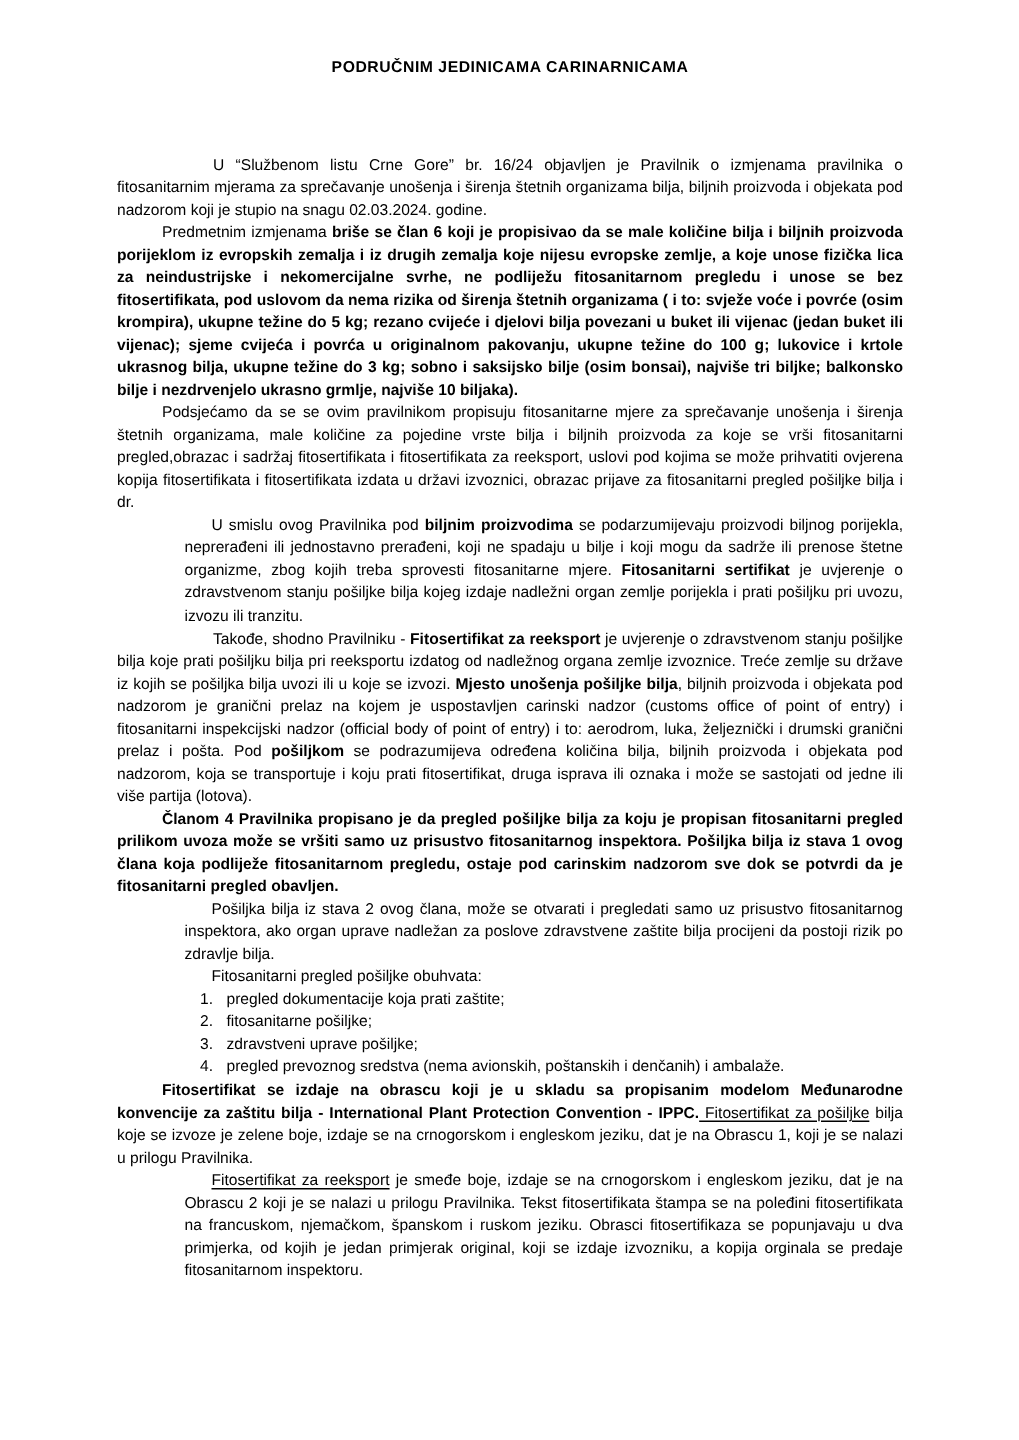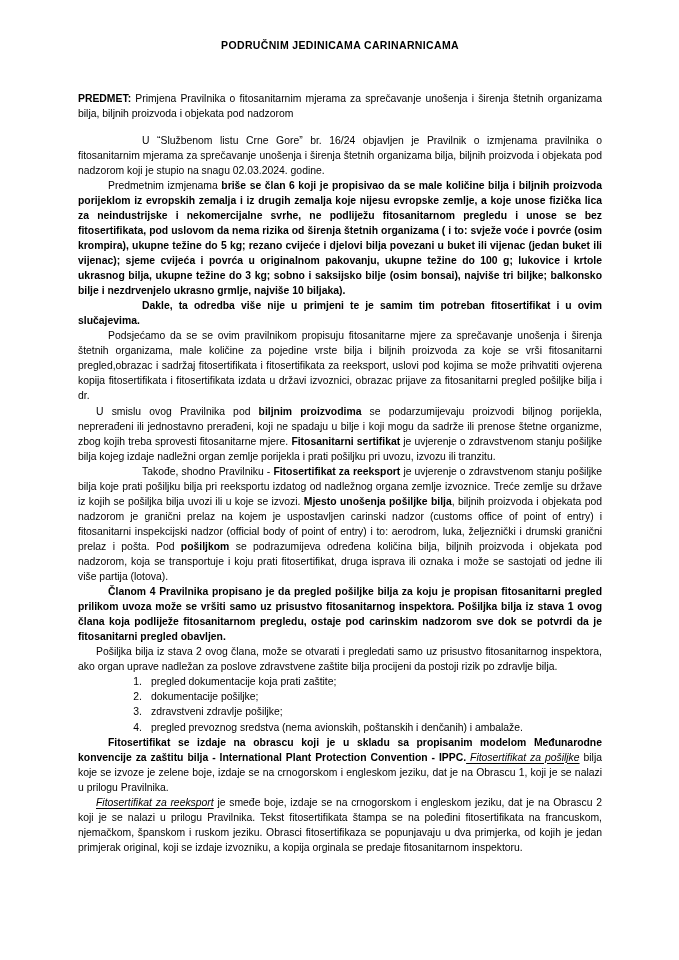--- a/index.html
+++ b/index.html
@@ -38,25 +38,25 @@
   .body-text {
     font-size: 10.4px;
     line-height: 15.05px;
     text-align: justify;
     text-justify: inter-word;
     margin: 0;
     hyphens: none;
     -webkit-hyphens: none;
   }
   .gap-after-title { height: 39px; }
-  .ind-sm  { text-indent: 18px; }
+  .ind-sm  { text-indent: 18px; margin-left: 45px; }
   .ind-md  { text-indent: 30px; }
   .ind-lg  { text-indent: 64px; }
   b, strong { font-weight: bold; }
-  u { text-decoration: underline; text-underline-offset: 1.5px; font-style: italic; }
+  u { text-decoration: underline; text-underline-offset: 1.5px; }
   .num-list {
     list-style: none;
     margin: 0;
     padding: 0;
   }
   .num-list li {
     font-size: 10.4px;
     line-height: 15.05px;
     text-align: left;
     padding-left: 73px;
@@ -73,50 +73,49 @@
 </head>
 <body>
 
 <div class="page">
   <div class="content">
 
     <h1 class="doc-title">PODRUČNIM JEDINICAMA CARINARNICAMA</h1>
 
     <div class="gap-after-title"></div>
 
-    <p class="body-text"><b>PREDMET:</b><span> Primjena Pravilnika o fitosanitarnim mjerama za sprečavanje unošenja i širenja štetnih organizama bilja, biljnih proizvoda i objekata pod nadzorom</span></p>
 
     <div class="sp-2"></div>
     <div class="sp-2"></div>
     <div class="sp-2"></div>
     <div class="sp-2"></div>
     <div class="sp-2"></div>
     <div class="sp-2"></div>
 
     <p class="body-text ind-lg"><span>U “Službenom listu Crne Gore” br. 16/24 objavljen je Pravilnik o izmjenama pravilnika o fitosanitarnim mjerama za sprečavanje unošenja i širenja štetnih organizama bilja, biljnih proizvoda i objekata pod nadzorom koji je stupio na snagu 02.03.2024. godine.</span></p>
 
     <p class="body-text ind-md"><span>Predmetnim izmjenama </span><b>briše se član 6 koji je propisivao da se male količine bilja i biljnih proizvoda porijeklom iz evropskih zemalja i iz drugih zemalja koje nijesu evropske zemlje, a koje unose fizička lica za neindustrijske i nekomercijalne svrhe, ne podliježu fitosanitarnom pregledu i unose se bez fitosertifikata, pod uslovom da nema rizika od širenja štetnih organizama ( i to: svježe voće i povrće (osim krompira), ukupne težine do 5 kg; rezano cvijeće i djelovi bilja povezani u buket ili vijenac (jedan buket ili vijenac); sjeme cvijeća i povrća u originalnom pakovanju, ukupne težine do 100 g; lukovice i krtole ukrasnog bilja, ukupne težine do 3 kg; sobno i saksijsko bilje (osim bonsai), najviše tri biljke;  balkonsko bilje i nezdrvenjelo ukrasno grmlje, najviše 10 biljaka).</b></p>
 
-    <p class="body-text ind-lg"><b>Dakle, ta odredba više nije u primjeni te je samim tim potreban fitosertifikat i u ovim slučajevima.</b></p>
 
     <p class="body-text ind-md"><span>Podsjećamo da se se ovim pravilnikom propisuju fitosanitarne mjere za sprečavanje unošenja i širenja štetnih organizama, male količine za pojedine vrste bilja i biljnih proizvoda za koje se vrši fitosanitarni pregled,obrazac i sadržaj fitosertifikata i fitosertifikata za reeksport, uslovi pod kojima se može prihvatiti ovjerena kopija fitosertifikata i fitosertifikata izdata u državi izvoznici, obrazac prijave za fitosanitarni pregled pošiljke bilja i dr.</span></p>
 
     <p class="body-text ind-sm"><span>U smislu ovog Pravilnika pod </span><b>biljnim proizvodima</b><span> se podarzumijevaju proizvodi biljnog porijekla, neprerađeni ili jednostavno prerađeni, koji ne spadaju u bilje i koji mogu da sadrže ili prenose štetne organizme, zbog kojih treba sprovesti fitosanitarne mjere. </span><b>Fitosanitarni sertifikat</b><span> je uvjerenje o zdravstvenom stanju pošiljke bilja kojeg izdaje nadležni organ zemlje porijekla i prati pošiljku pri uvozu, izvozu ili tranzitu.</span></p>
 
     <p class="body-text ind-lg"><span>Takođe, shodno Pravilniku - </span><b>Fitosertifikat za reeksport</b><span> je uvjerenje o zdravstvenom stanju pošiljke bilja koje prati pošiljku bilja pri reeksportu izdatog od nadležnog organa zemlje izvoznice. Treće zemlje su države iz kojih se pošiljka bilja uvozi ili u koje se izvozi. </span><b>Mjesto unošenja pošiljke bilja</b><span>, biljnih proizvoda i objekata pod nadzorom je granični prelaz na kojem je uspostavljen carinski nadzor (customs office of point of entry) i fitosanitarni inspekcijski nadzor (official body of point of entry) i to: aerodrom, luka, željeznički i drumski granični prelaz i pošta. Pod </span><b>pošiljkom</b><span> se podrazumijeva određena količina bilja, biljnih proizvoda i objekata pod nadzorom, koja se transportuje i koju prati fitosertifikat, druga isprava ili oznaka i može se sastojati od jedne ili više partija (lotova).</span></p>
 
     <p class="body-text ind-md"><b>Članom 4 Pravilnika propisano je da pregled pošiljke bilja za koju je propisan fitosanitarni pregled prilikom uvoza može se vršiti samo uz prisustvo fitosanitarnog inspektora. Pošiljka bilja iz stava 1 ovog člana koja podliježe fitosanitarnom pregledu, ostaje pod carinskim nadzorom sve dok se potvrdi da je fitosanitarni pregled obavljen.</b></p>
 
     <p class="body-text ind-sm"><span>Pošiljka bilja iz stava 2 ovog člana, može se otvarati i pregledati samo uz prisustvo fitosanitarnog inspektora, ako organ uprave nadležan za poslove zdravstvene zaštite bilja  procijeni da postoji rizik po zdravlje bilja.</span></p>
 
+    <p class="body-text ind-sm"><span>Fitosanitarni pregled pošiljke obuhvata:</span></p>
 
     <ol class="num-list">
       <li><span class="marker">1.</span><span>pregled dokumentacije koja prati zaštite;</span></li>
-      <li><span class="marker">2.</span><span>dokumentacije pošiljke;</span></li>
-      <li><span class="marker">3.</span><span>zdravstveni zdravlje pošiljke;</span></li>
+      <li><span class="marker">2.</span><span>fitosanitarne pošiljke;</span></li>
+      <li><span class="marker">3.</span><span>zdravstveni uprave pošiljke;</span></li>
       <li><span class="marker">4.</span><span>pregled prevoznog sredstva (nema avionskih, poštanskih i denčanih) i ambalaže.</span></li>
     </ol>
 
     <p class="body-text ind-md"><b>Fitosertifikat se izdaje na obrascu koji je u skladu sa propisanim modelom Međunarodne konvencije za zaštitu bilja - International Plant Protection Convention - IPPC.</b><u> Fitosertifikat za pošiljke</u><span> bilja koje se izvoze je zelene boje, izdaje se na crnogorskom i engleskom jeziku, dat je na Obrascu 1, koji je se nalazi u prilogu Pravilnika.</span></p>
 
     <p class="body-text ind-sm"><u>Fitosertifikat za reeksport</u><span> je smeđe boje, izdaje se na crnogorskom i engleskom jeziku, dat je na Obrascu 2 koji je se nalazi u prilogu Pravilnika. Tekst fitosertifikata štampa se na poleđini fitosertifikata na francuskom, njemačkom, španskom i ruskom jeziku. Obrasci fitosertifikaza se popunjavaju u dva primjerka, od kojih je jedan primjerak original, koji se izdaje izvozniku, a kopija orginala se predaje fitosanitarnom inspektoru.</span></p>
 
   </div>
 </div>
 

